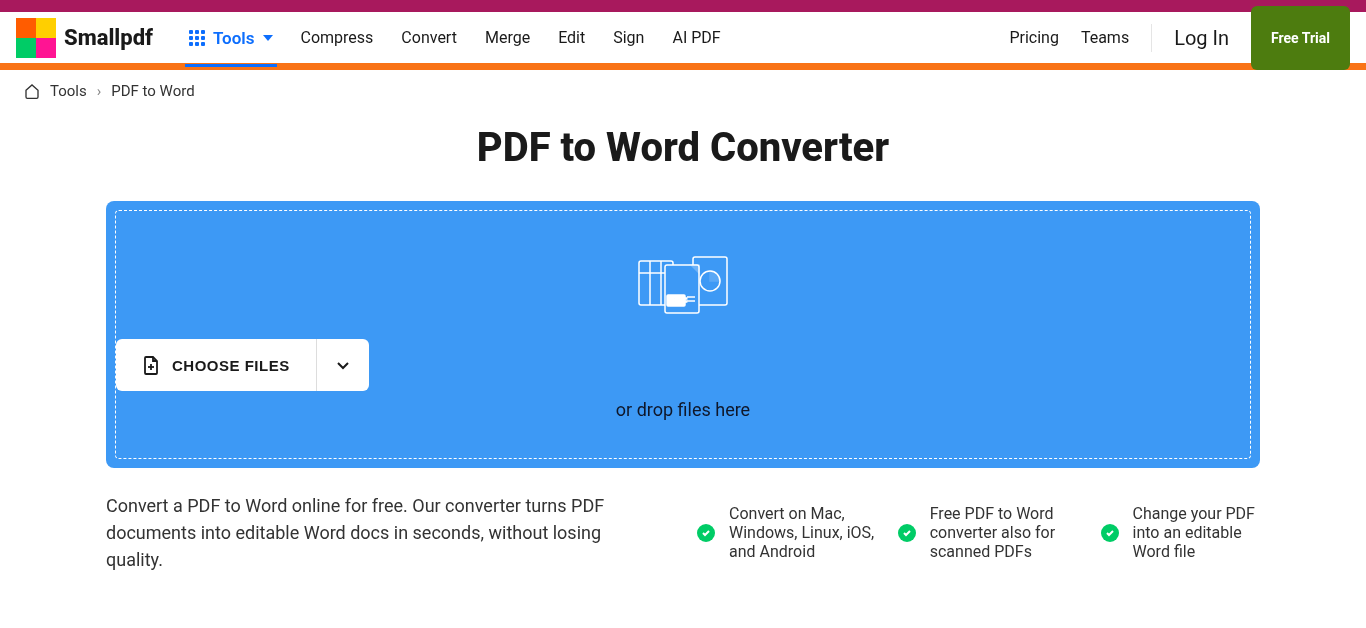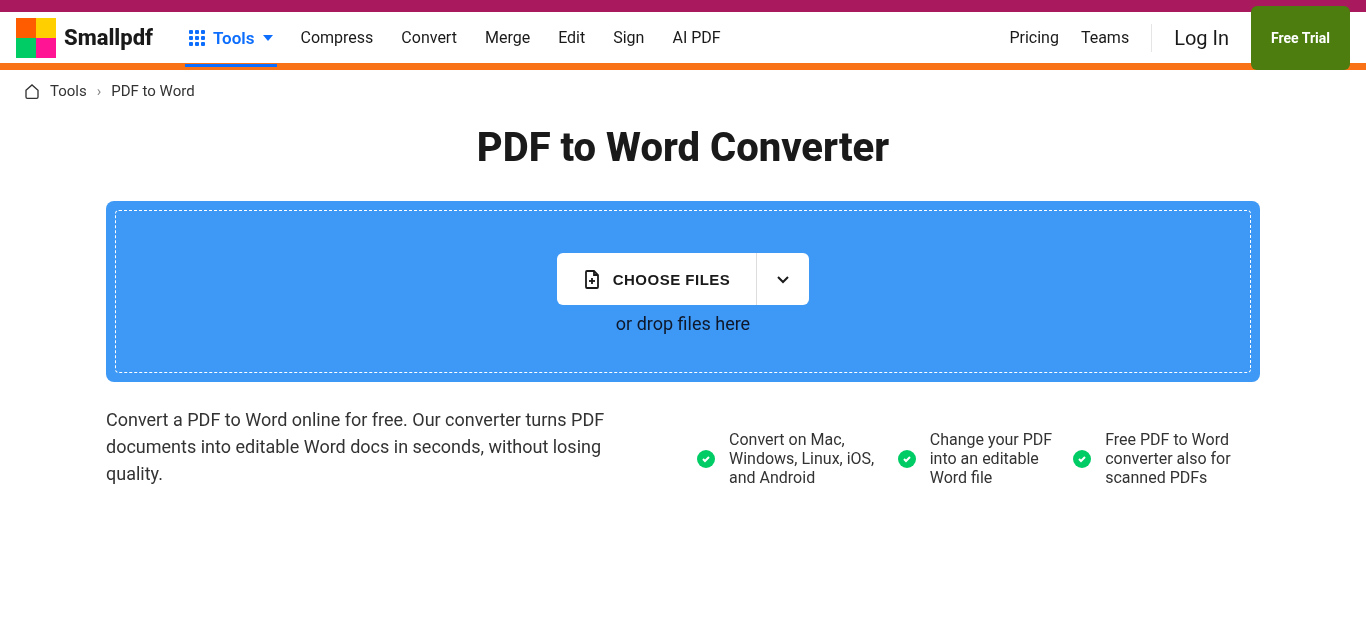--- a/index.html
+++ b/index.html
@@ -35,26 +35,26 @@
 .breadcrumb .chev { color: #888; }
 .home-icon { width: 16px; height: 16px; }
 .bc-item { cursor: pointer; }
 
 .page-title { text-align: center; font-weight: 800; font-size: 40px; color: #1a1a1a; margin-top: 12px; margin-bottom: 30px; }
 
 .drop-area-wrap { padding: 0 106px; }
 .drop-area { background: #3d99f5; border-radius: 8px; padding: 9px; }
 .drop-inner { border: 1px dashed #fff; border-radius: 4px; padding: 42px 0 38px; text-align: center; }
 .drop-icon { display: flex; justify-content: center; margin-bottom: 24px; }
-.choose-row { display: flex; justify-content: center; gap: 0; }
+.choose-row { display: flex; justify-content: flex-start; gap: 0; }
 .choose-btn { background: #fff; border: none; display: flex; align-items: center; gap: 12px; padding: 16px 26px; border-radius: 6px 0 0 6px; font-weight: 700; font-size: 15px; letter-spacing: 0.5px; cursor: pointer; color:#1a1a1a; }
 .choose-arrow { background: #fff; border: none; border-left: 1px solid #ddd; padding: 16px 18px; border-radius: 0 6px 6px 0; cursor: pointer; display:flex; align-items:center; }
 .drop-hint { color: #0f172a; font-size: 18px; margin-top: 8px; }
 
-.below { display: flex; padding: 24px 106px 0; gap: 70px; align-items: flex-end; }
+.below { display: flex; padding: 24px 106px 0; gap: 70px; align-items: center; }
 .desc { font-size: 18px; color: #333; max-width: 620px; line-height: 1.5; }
 .features { display: flex; flex-direction: row; gap: 16px; color: #333; font-size: 16px; }
 .feature-row { display: flex; align-items: center; gap: 14px; }
 .check-circle { width: 18px; height: 18px; background: #00cc66; border-radius: 50%; display: flex; align-items: center; justify-content: center; flex-shrink: 0; }
 </style>
 </head>
 <body>
 
 <div class="top-banner"></div>
 
@@ -112,20 +112,37 @@
   <span class="bc-item">Tools</span>
   <span class="chev">›</span>
   <span class="bc-item">PDF to Word</span>
 </div>
 
 <h1 class="page-title">PDF to Word Converter</h1>
 
 <div class="drop-area-wrap">
   <div class="drop-area">
     <div class="drop-inner">
+      <div class="drop-icon">
+        <svg width="100" height="62" viewBox="0 0 100 62" fill="none" stroke="#fff" stroke-width="1.5">
+          <rect x="6" y="8" width="34" height="44" rx="2"></rect>
+          <line x1="6" y1="20" x2="40" y2="20"></line>
+            <line x1="17" y1="8" x2="17" y2="52"></line>
+            <line x1="28" y1="8" x2="28" y2="52"></line>
+          <rect x="60" y="4" width="34" height="48" rx="2"></rect>
+          <circle cx="77" cy="28" r="10"></circle>
+            <path d="M77 18 A10 10 0 0 1 87 28 L77 28 Z" fill="#fff" opacity="0.15"></path>
+          <rect x="32" y="12" width="34" height="48" rx="2" fill="#3d99f5"></rect>
+          <path d="M58 12 L66 20 L66 12 Z" fill="#fff" opacity="0.25"></path>
+          <rect x="34" y="42" width="18" height="11" rx="1" fill="#fff"></rect>
+          <text x="36" y="51" font-size="9" font-weight="700" fill="#3d99f5" font-family="Arial">PDF</text>
+          <line x1="54" y1="44" x2="62" y2="44"></line>
+            <line x1="54" y1="48" x2="62" y2="48"></line>
+        </svg>
+      </div>
       <div class="choose-row">
         <button class="choose-btn">
           <svg width="18" height="20" viewBox="0 0 18 20" fill="none" stroke="#1a1a1a" stroke-width="1.8">
               <path d="M4 2h7l4 4v12a1 1 0 01-1 1H4a1 1 0 01-1-1V3a1 1 0 011-1z"></path>
               <path d="M11 2v4h4"></path>
               <line x1="9" y1="9" x2="9" y2="15"></line>
               <line x1="6" y1="12" x2="12" y2="12"></line>
             </svg>
           <span>CHOOSE FILES</span>
         </button>
@@ -150,24 +167,24 @@
           </svg>
         </div>
       <span>Convert on Mac, Windows, Linux, iOS, and Android</span>
     </div>
     <div class="feature-row">
       <div class="check-circle">
           <svg width="10" height="10" viewBox="0 0 10 10">
             <polyline points="2,5 4,7 8,3" fill="none" stroke="#fff" stroke-width="2"></polyline>
           </svg>
         </div>
-      <span>Change your PDF into an editable Word file</span>
+      <span>Free PDF to Word converter also for scanned PDFs</span>
     </div>
     <div class="feature-row">
       <div class="check-circle">
           <svg width="10" height="10" viewBox="0 0 10 10">
             <polyline points="2,5 4,7 8,3" fill="none" stroke="#fff" stroke-width="2"></polyline>
           </svg>
         </div>
-      <span>Free PDF to Word converter also for scanned PDFs</span>
+      <span>Change your PDF into an editable Word file</span>
     </div>
   </div>
 </div>
 
 </body></html>

